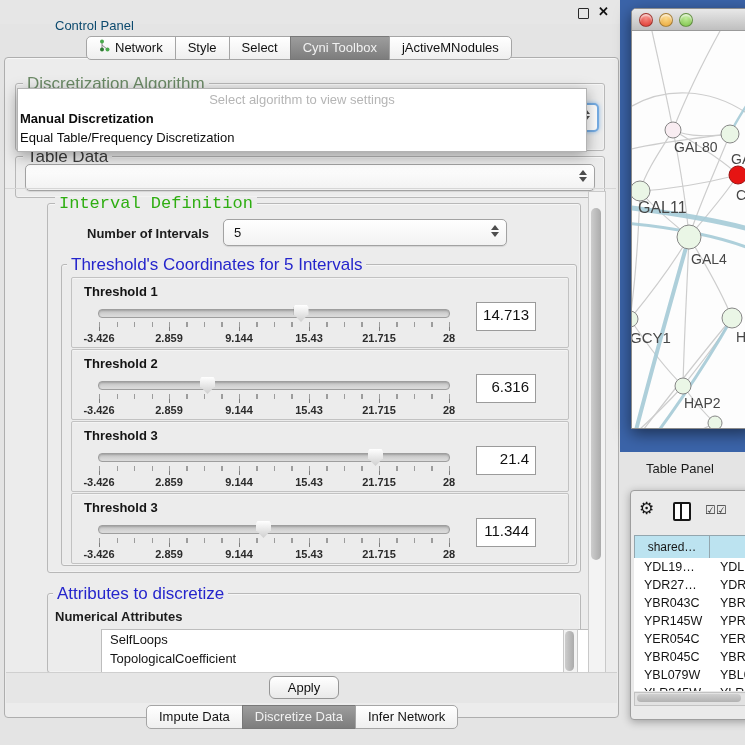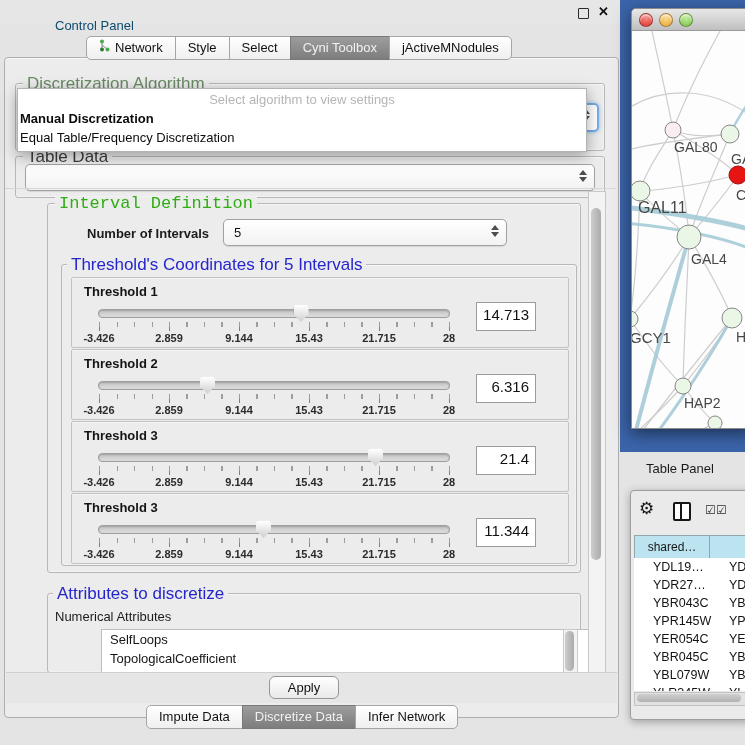--- a/index.html
+++ b/index.html
@@ -83,21 +83,21 @@
   .canvas{position:absolute;left:0;top:22px;width:120px;height:397px;background:#fdfdfd;overflow:hidden;}
   .nlabel{position:absolute;font-size:14px;color:#474747;white-space:nowrap;}
   .tp-bar{position:absolute;left:12px;top:452px;width:129px;height:34px;background:#e4e4e4;}
   .tp-title{position:absolute;left:14px;top:9px;font-size:13px;color:#1b1b1b;}
   .tpwin{position:absolute;left:10px;top:490px;width:120px;height:228px;background:#eaeaea;border:1px solid #9e9e9e;
          border-radius:4px 0 0 4px;box-shadow:0 2px 8px rgba(0,0,0,.3);overflow:hidden;}
   .th-cell{position:absolute;top:44px;height:22px;background:#bce3f0;border:1px solid #93a6ae;
            font-size:12px;color:#161616;line-height:22px;overflow:hidden;}
   .rowsbg{position:absolute;left:3px;top:67px;width:117px;height:133px;background:#fff;overflow:hidden;}
   .trow{height:18px;line-height:18px;font-size:12.5px;color:#141414;white-space:nowrap;}
-  .trow .c1{display:inline-block;width:72px;padding-left:19px;overflow:hidden;}
+  .trow .c1{display:inline-block;width:72px;padding-left:10px;overflow:hidden;}
   .trow .c2{display:inline-block;padding-left:4px;overflow:hidden;}
   .hsb{position:absolute;left:3px;top:201px;width:117px;height:12px;background:#e2e2e2;border:1px solid #c2c2c2;}
   .hsb .sb-thumb{left:2px;top:1px;width:104px;height:8px;background:linear-gradient(#cfcfcf,#b2b2b2);}
   .colicon{position:absolute;width:14px;height:15px;border:2px solid #161616;border-radius:2px;background:#fff;}
   .colicon:after{content:"";position:absolute;left:5px;top:0;width:2px;height:100%;background:#161616;}
   .chk{font-size:12px;color:#2e2e2e;letter-spacing:-1px;}
 </style>
 </head>
 <body>
 
@@ -247,21 +247,21 @@
           <span style="left:167px">9.144</span>
           <span style="left:237px">15.43</span>
           <span style="left:307px">21.715</span>
           <span style="left:377px">28</span>
         </div>
         <div class="vbox">11.344</div>
       </div>
 
       <div class="grp" style="left:42px;top:404px;width:532px;height:78px;"></div>
       <div class="grp-title t-blue" style="left:48px;top:398px;">Attributes to discretize</div>
-      <div class="abs" style="left:50px;top:420px;font-weight:normal;font-size:13px;">Numerical Attributes</div>
+      <div class="abs" style="left:50px;top:420px;font-weight:bold;font-size:13px;">Numerical Attributes</div>
 
       <div class="listbox" style="top:440px;height:44px;">
         <div class="li">SelfLoops</div>
         <div class="li">TopologicalCoefficient</div>
         <div class="li">BetweennessCentrality</div>
       </div>
       <div class="sb-v" style="left:558px;top:440px;width:13px;height:44px;">
         <div class="sb-thumb" style="left:1px;top:1px;width:9px;height:40px;"></div>
       </div>
 

